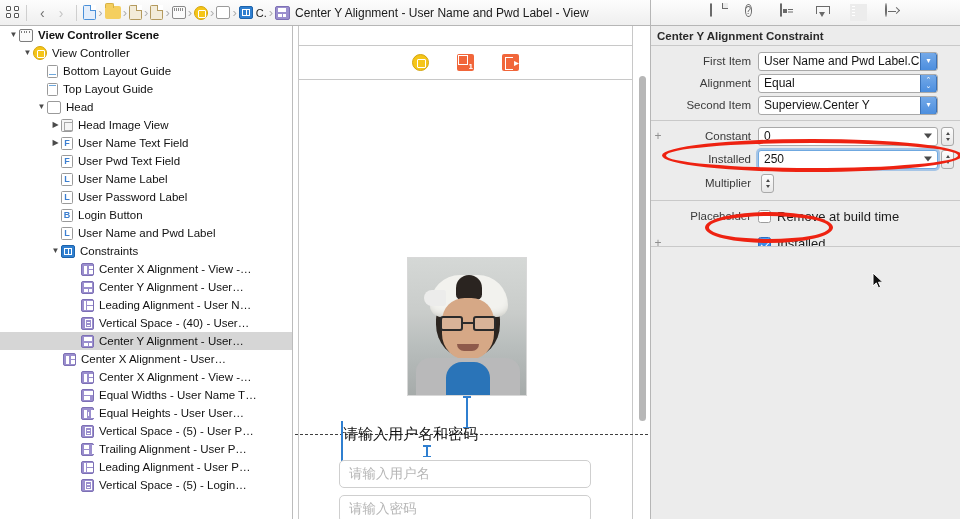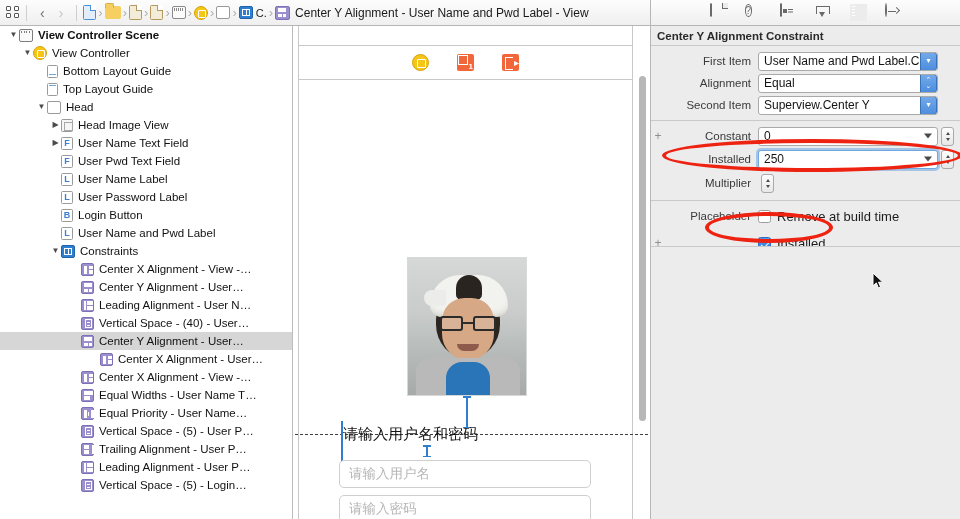--- a/index.html
+++ b/index.html
@@ -448,21 +448,21 @@
       <span class="lbl">Vertical Space - (40) - User…</span>
     </div>
     <div class="row sel" style="padding-left:81px">
       <span class="ic ic-pc t-cy">
           <span class="p1"></span>
           <span class="p2"></span>
           <span class="p3"></span>
         </span>
       <span class="lbl">Center Y Alignment - User…</span>
     </div>
-    <div class="row" style="padding-left:100px">
+    <div class="row" style="padding-left:63px">
       <span class="ic ic-pc t-cx">
           <span class="p1"></span>
           <span class="p2"></span>
           <span class="p3"></span>
         </span>
       <span class="lbl">Center X Alignment - User…</span>
     </div>
     <div class="row" style="padding-left:81px">
       <span class="ic ic-pc t-cx">
           <span class="p1"></span>
@@ -477,21 +477,21 @@
           <span class="p2"></span>
         </span>
       <span class="lbl">Equal Widths - User Name T…</span>
     </div>
     <div class="row" style="padding-left:81px">
       <span class="ic ic-pc t-eh">
           <span class="p1"></span>
           <span class="p2"></span>
           <span class="p3"></span>
         </span>
-      <span class="lbl">Equal Priority - User Name…</span>
+      <span class="lbl">Equal Heights - User User…</span>
     </div>
     <div class="row" style="padding-left:81px">
       <span class="ic ic-pc t-vs">
           <span class="p1"></span>
           <span class="p2"></span>
           <span class="p3"></span>
         </span>
       <span class="lbl">Vertical Space - (5) - User P…</span>
     </div>
     <div class="row" style="padding-left:81px">

